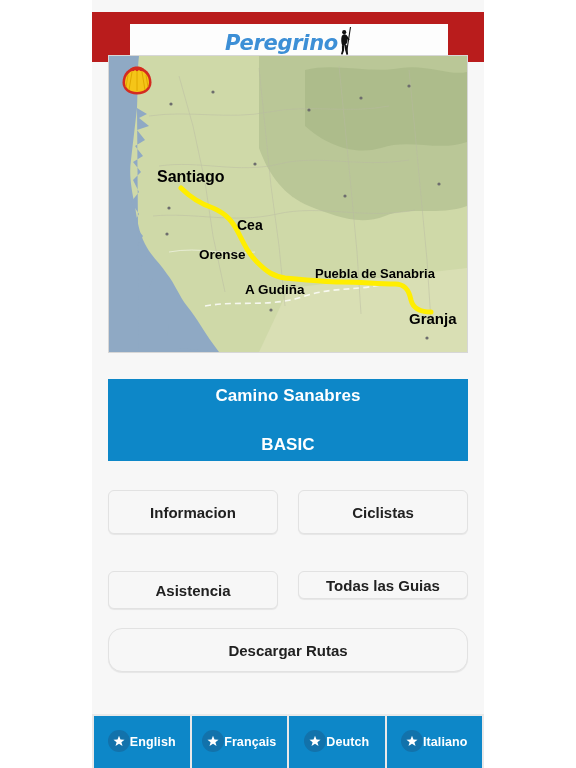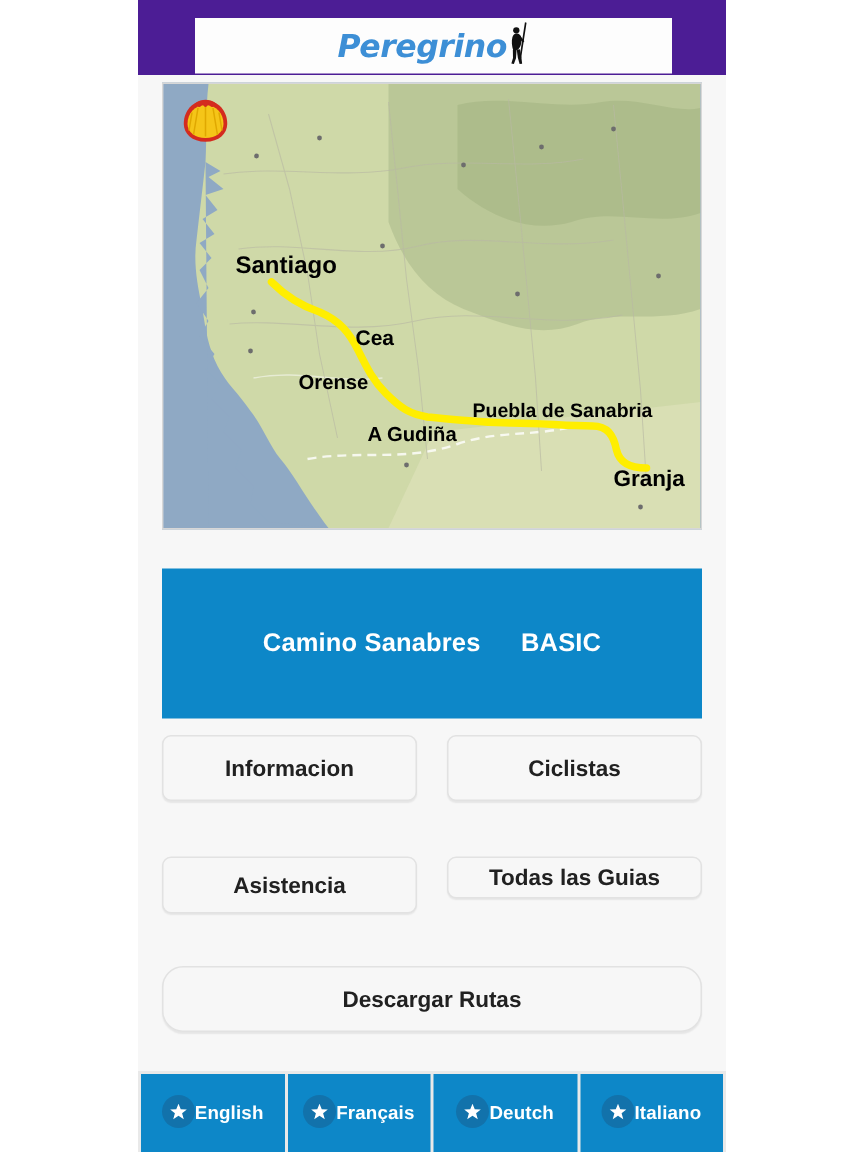--- a/index.html
+++ b/index.html
@@ -18,24 +18,24 @@
     top: 0;
     width: 392px;
     height: 768px;
     background: #f7f7f7;
     overflow: hidden;
   }
 
   
   .header {
     position: absolute;
-    left: 0; top: 0;
+    left: 0; top: 12px;
     width: 392px;
     height: 50px;
-    background: #4c1d95;
+    background: #b91c1c;
   }
   .logo-box {
     position: absolute;
     left: 38px;
     top: 12px;
     width: 318px;
     height: 37px;
     background: #fdfdfd;
     display: flex;
     align-items: center;
@@ -83,25 +83,25 @@
     width: 34px;
     height: 34px;
   }
 
   
   .banner {
     position: absolute;
     left: 16px;
     top: 379px;
     width: 360px;
-    height: 100px;
+    height: 82px;
     background: #0d87c8;
     color: #ffffff;
     display: flex;
-    flex-direction: row;
+    flex-direction: column;
     align-items: center;
     justify-content: center;
     text-align: center;
     line-height: 1.28;
     gap: 27px;
   }
   .banner-line {
     font-size: 17px;
     font-weight: bold;
     letter-spacing: 0.1px;
@@ -120,21 +120,21 @@
     display: flex;
     align-items: center;
     justify-content: center;
     box-sizing: border-box;
     cursor: pointer;
   }
   .btn-row1-left  { left: 16px;  top: 490px; width: 170px; height: 44px; }
   .btn-row1-right { left: 206px; top: 490px; width: 170px; height: 44px; text-align: center; }
   .btn-row2-left  { left: 16px;  top: 571px; width: 170px; height: 38px; }
   .btn-row2-right { left: 206px; top: 571px; width: 170px; height: 28px; }
-  .btn-wide       { left: 16px;  top: 644px; width: 360px; height: 44px; border-radius: 14px; }
+  .btn-wide       { left: 16px;  top: 628px; width: 360px; height: 44px; border-radius: 14px; }
 
   
   .bottom-nav {
     position: absolute;
     left: 0;
     bottom: 0;
     width: 392px;
     height: 54px;
     display: flex;
     background: #e9e9e9;

